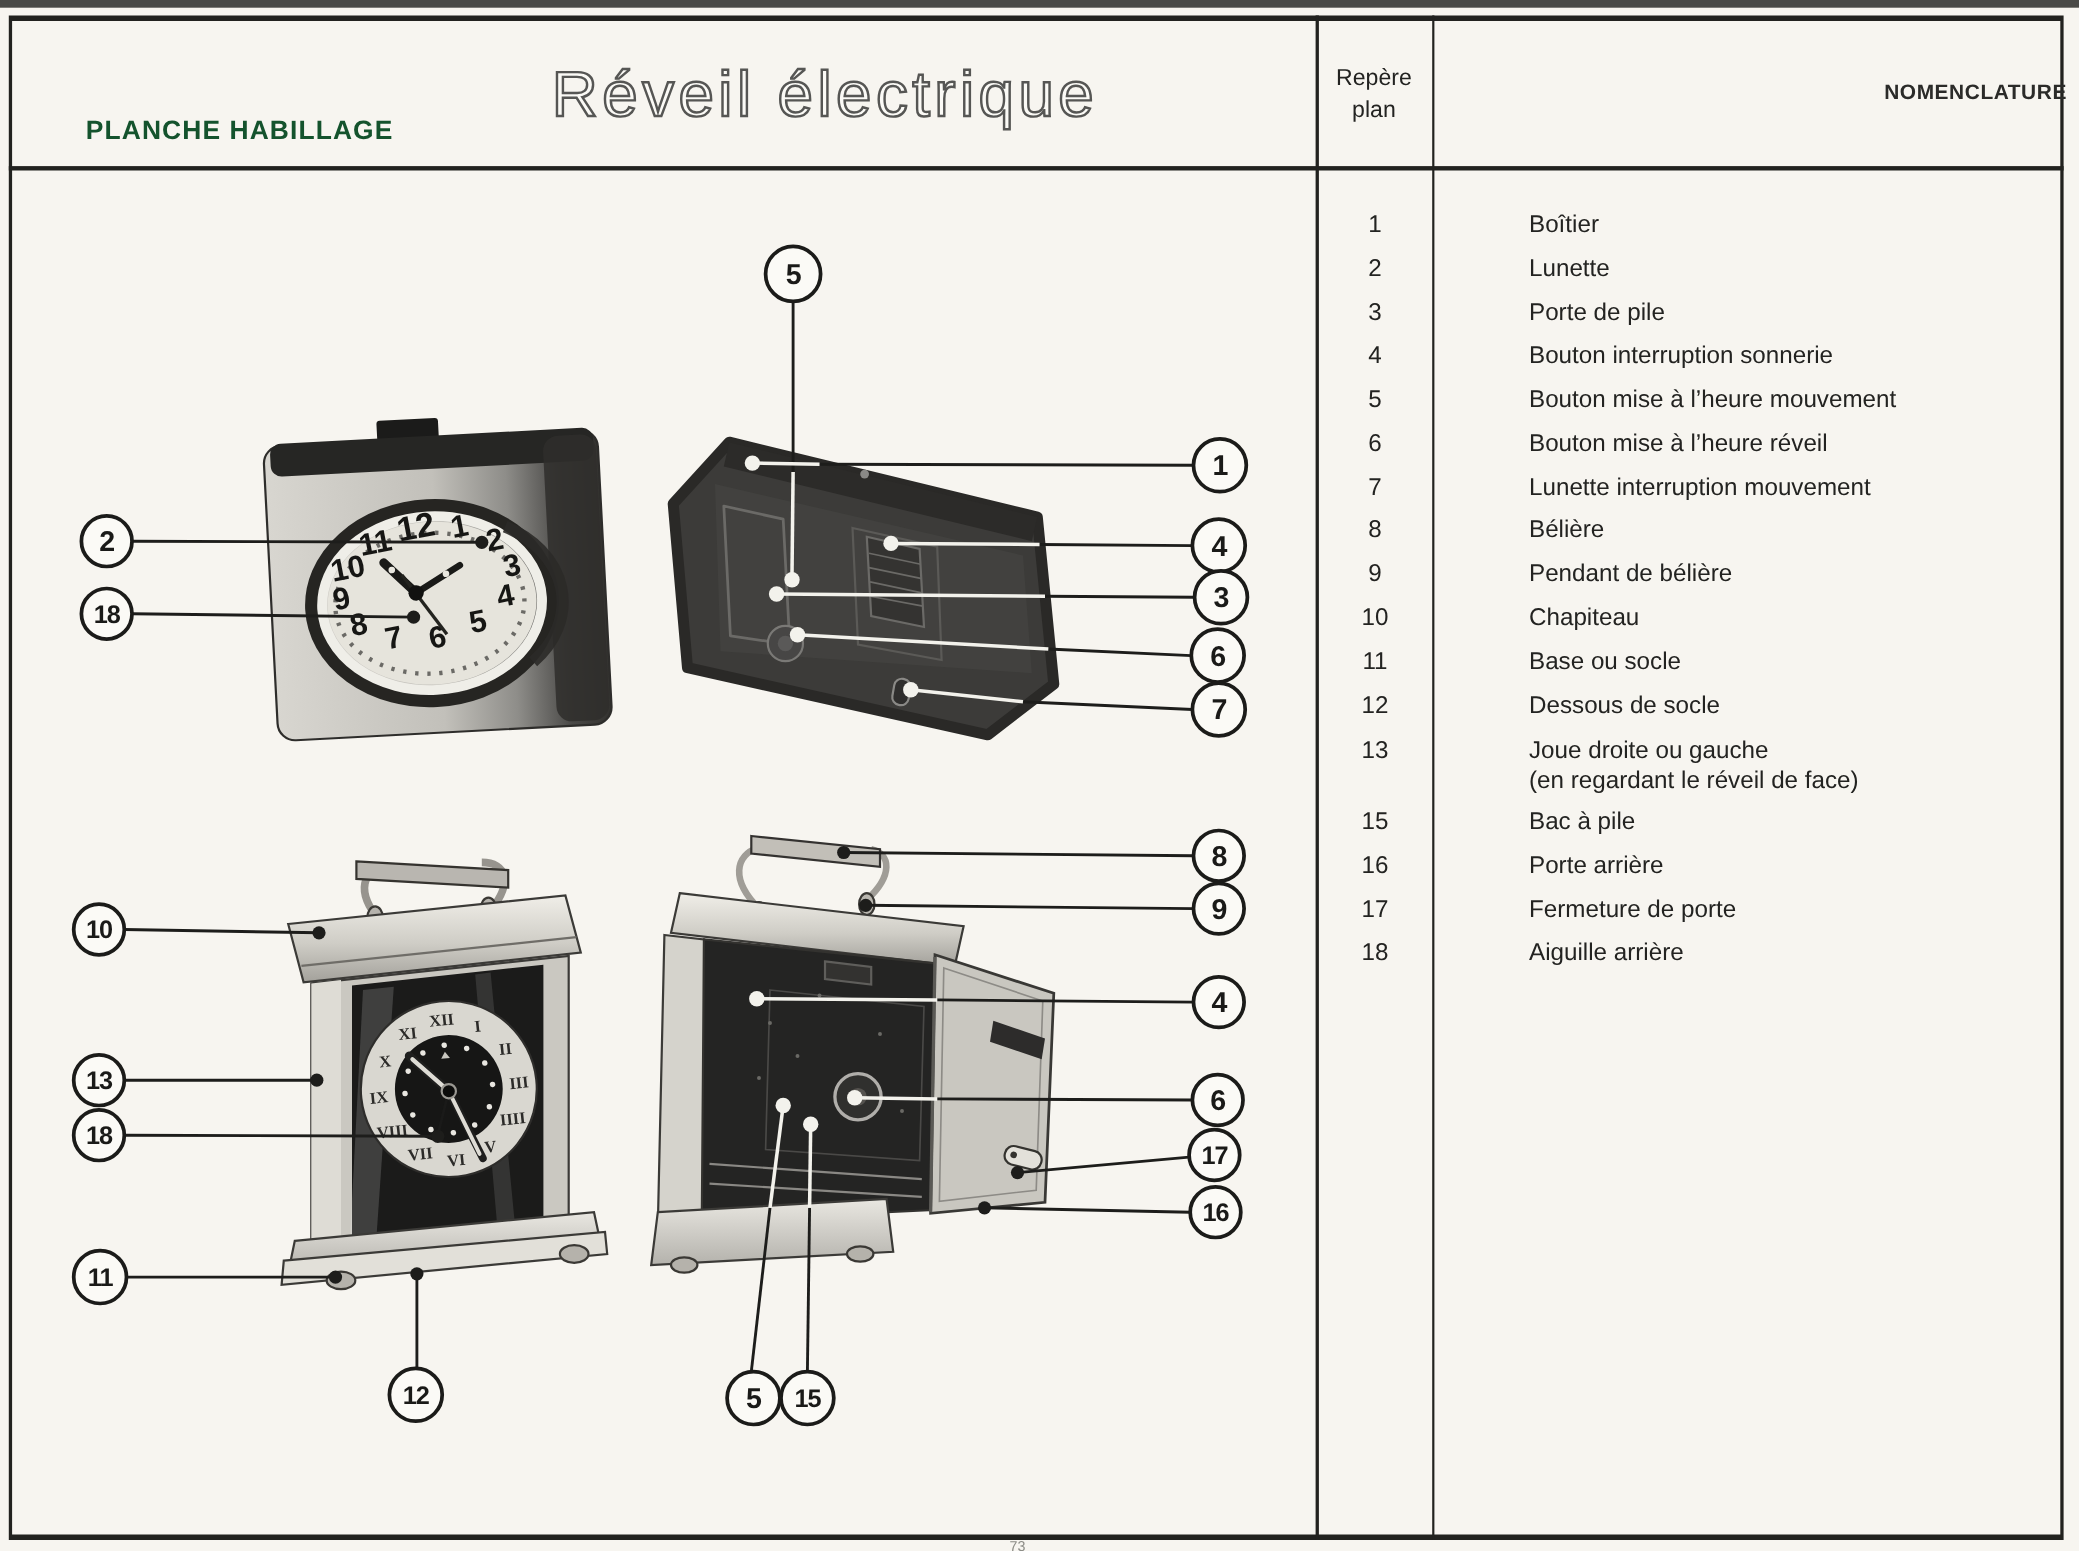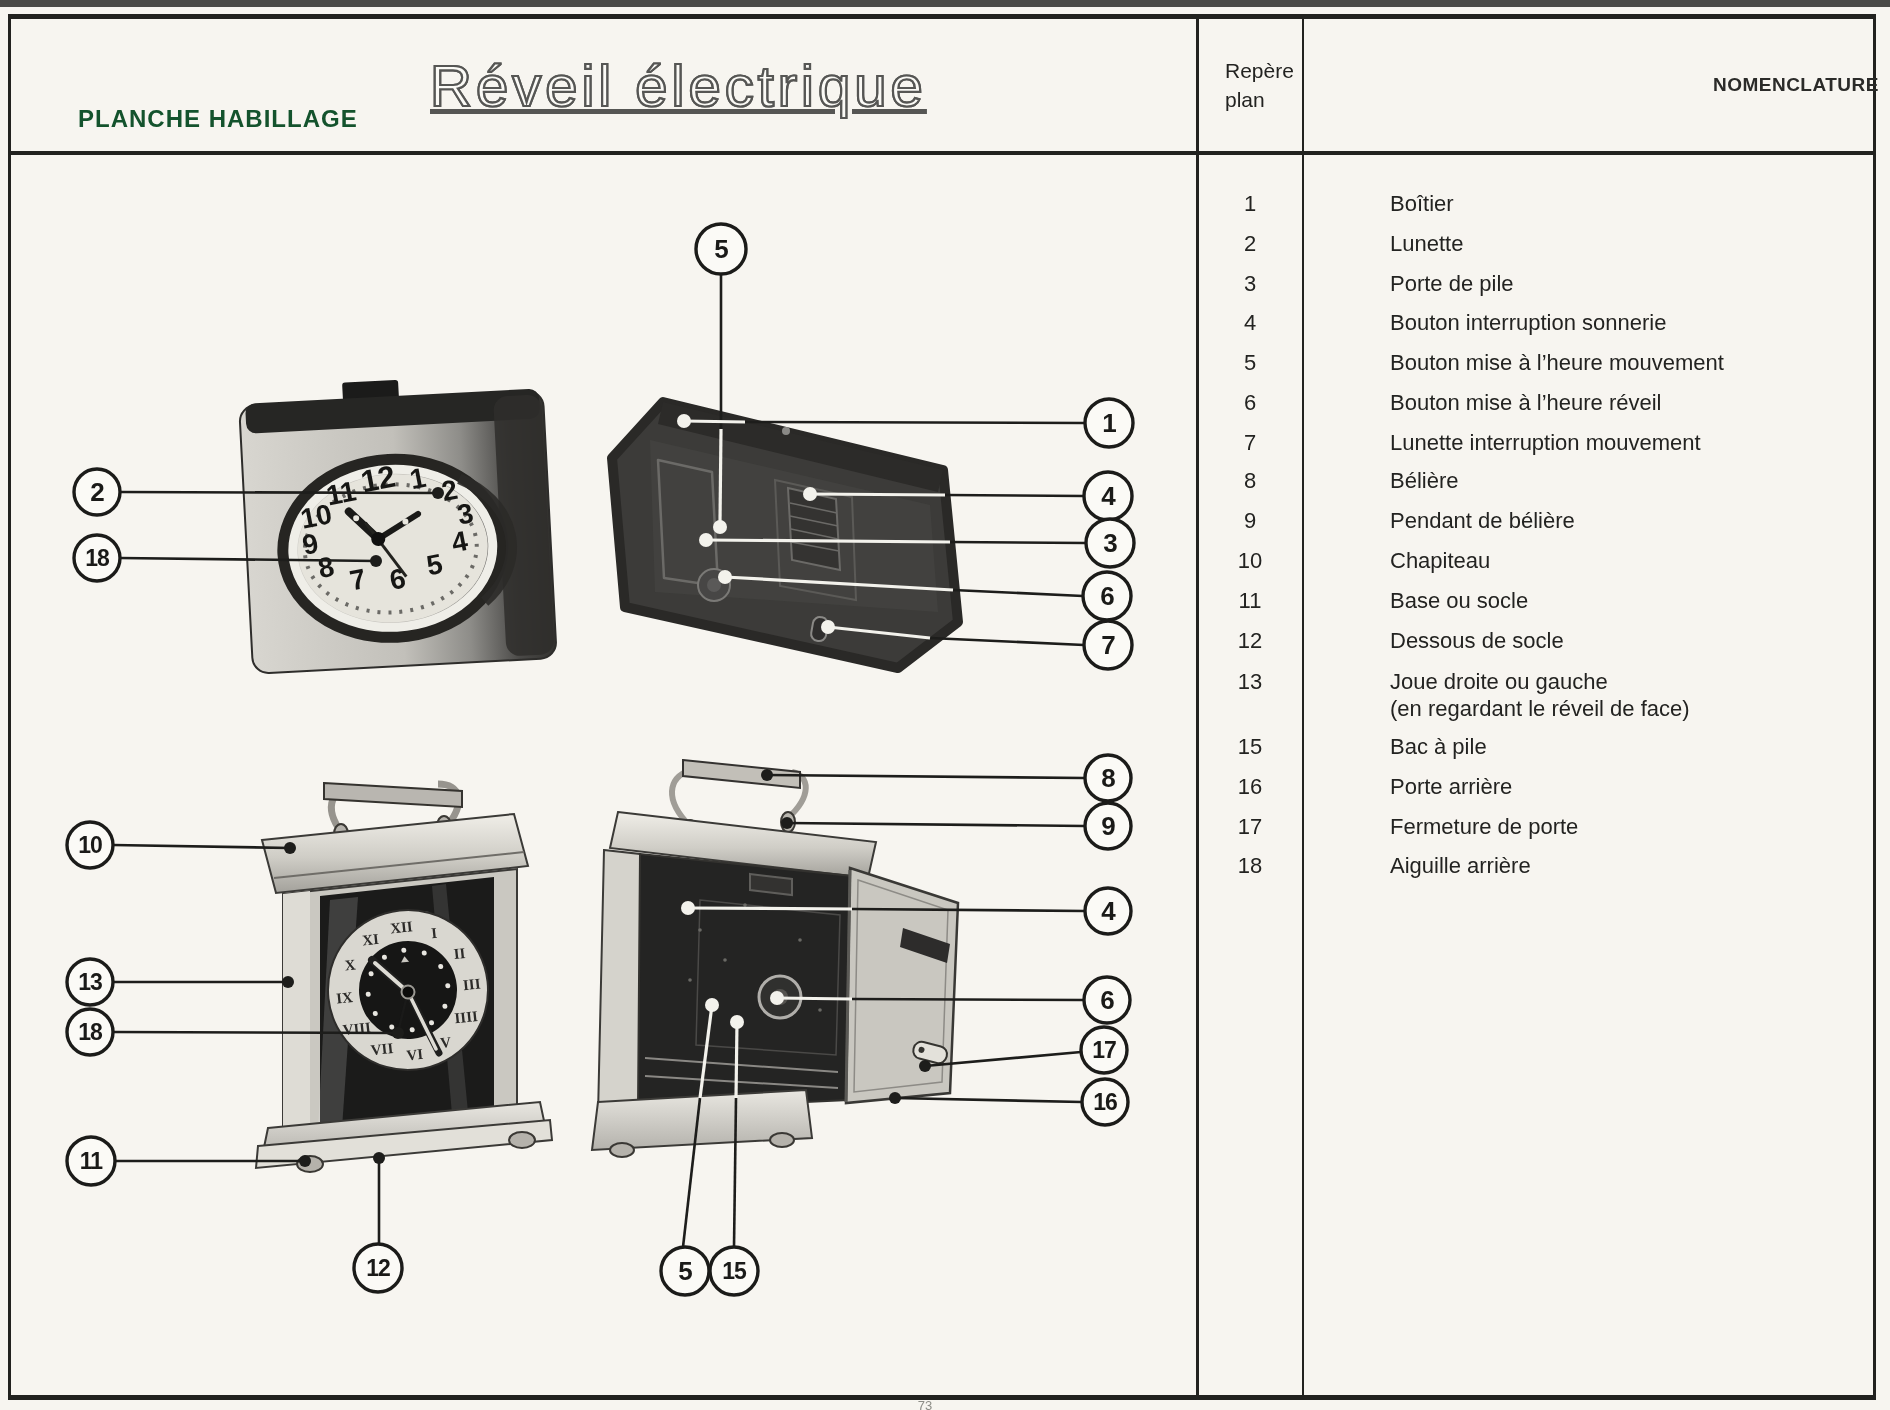--- a/index.html
+++ b/index.html
@@ -12,23 +12,23 @@
   #scan-edge{left:0;top:0;width:1890px;height:7px;background:#4a4a47;}
   
   #frame{left:8px;top:14px;width:1862px;height:1376px;
     border:3px solid #22221f;border-top-width:5px;border-bottom-width:5px;background:transparent;}
   #header-rule{left:8px;top:151px;width:1868px;height:4px;background:#22221f;}
   .vline{top:14px;height:1386px;background:#22221f;}
   #divider-1{left:1196px;width:3px;}
   #divider-2{left:1302px;width:2px;}
 
   #planche-label{left:78px;top:69px;font-size:24px;font-weight:bold;letter-spacing:1px;color:#14532d;margin-top:36px;}
-  #page-title{left:430px;top:52px;width:640px;font-size:58px;letter-spacing:4px;
-    color:#fbfaf6;-webkit-text-stroke:2.2px #565654;text-shadow:0 0 1px #6a6a68;text-decoration:underline;}
-  #col-ref{left:1197px;top:56px;width:104px;font-size:21px;line-height:29px;color:#232321;padding-left:28px;}
+  #page-title{left:430px;top:52px;width:640px;text-align:center;font-size:58px;letter-spacing:4px;
+    color:#fbfaf6;-webkit-text-stroke:2.2px #565654;text-shadow:0 0 1px #6a6a68;}
+  #col-ref{left:1197px;top:56px;width:104px;text-align:center;font-size:21px;line-height:29px;color:#232321;}
   #col-nom{left:1303px;top:74px;width:576px;text-align:right;font-size:19px;font-weight:bold;letter-spacing:.5px;color:#2b2b29;}
 
   .nrow{position:absolute;left:1200px;width:688px;font-size:22px;color:#232321;}
   .nrow .ref{display:inline-block;width:100px;text-align:center;}
   .nrow .lbl{position:absolute;left:190px;top:0;white-space:nowrap;text-align:center;}
   .nrow .lbl2{position:absolute;left:190px;top:27px;white-space:nowrap;}
 
   #page-num{left:903px;top:1398px;width:44px;text-align:center;font-size:13px;color:#8d8d87;}
 
   svg text.co-num{font-family:"Liberation Sans",sans-serif;font-weight:bold;font-size:26px;fill:#1a1a18;letter-spacing:-1px;}

